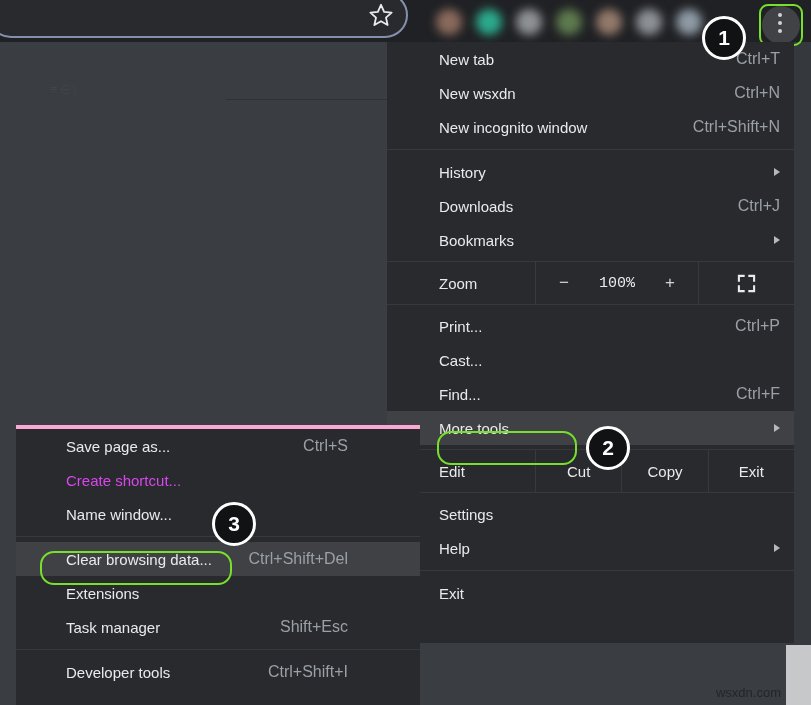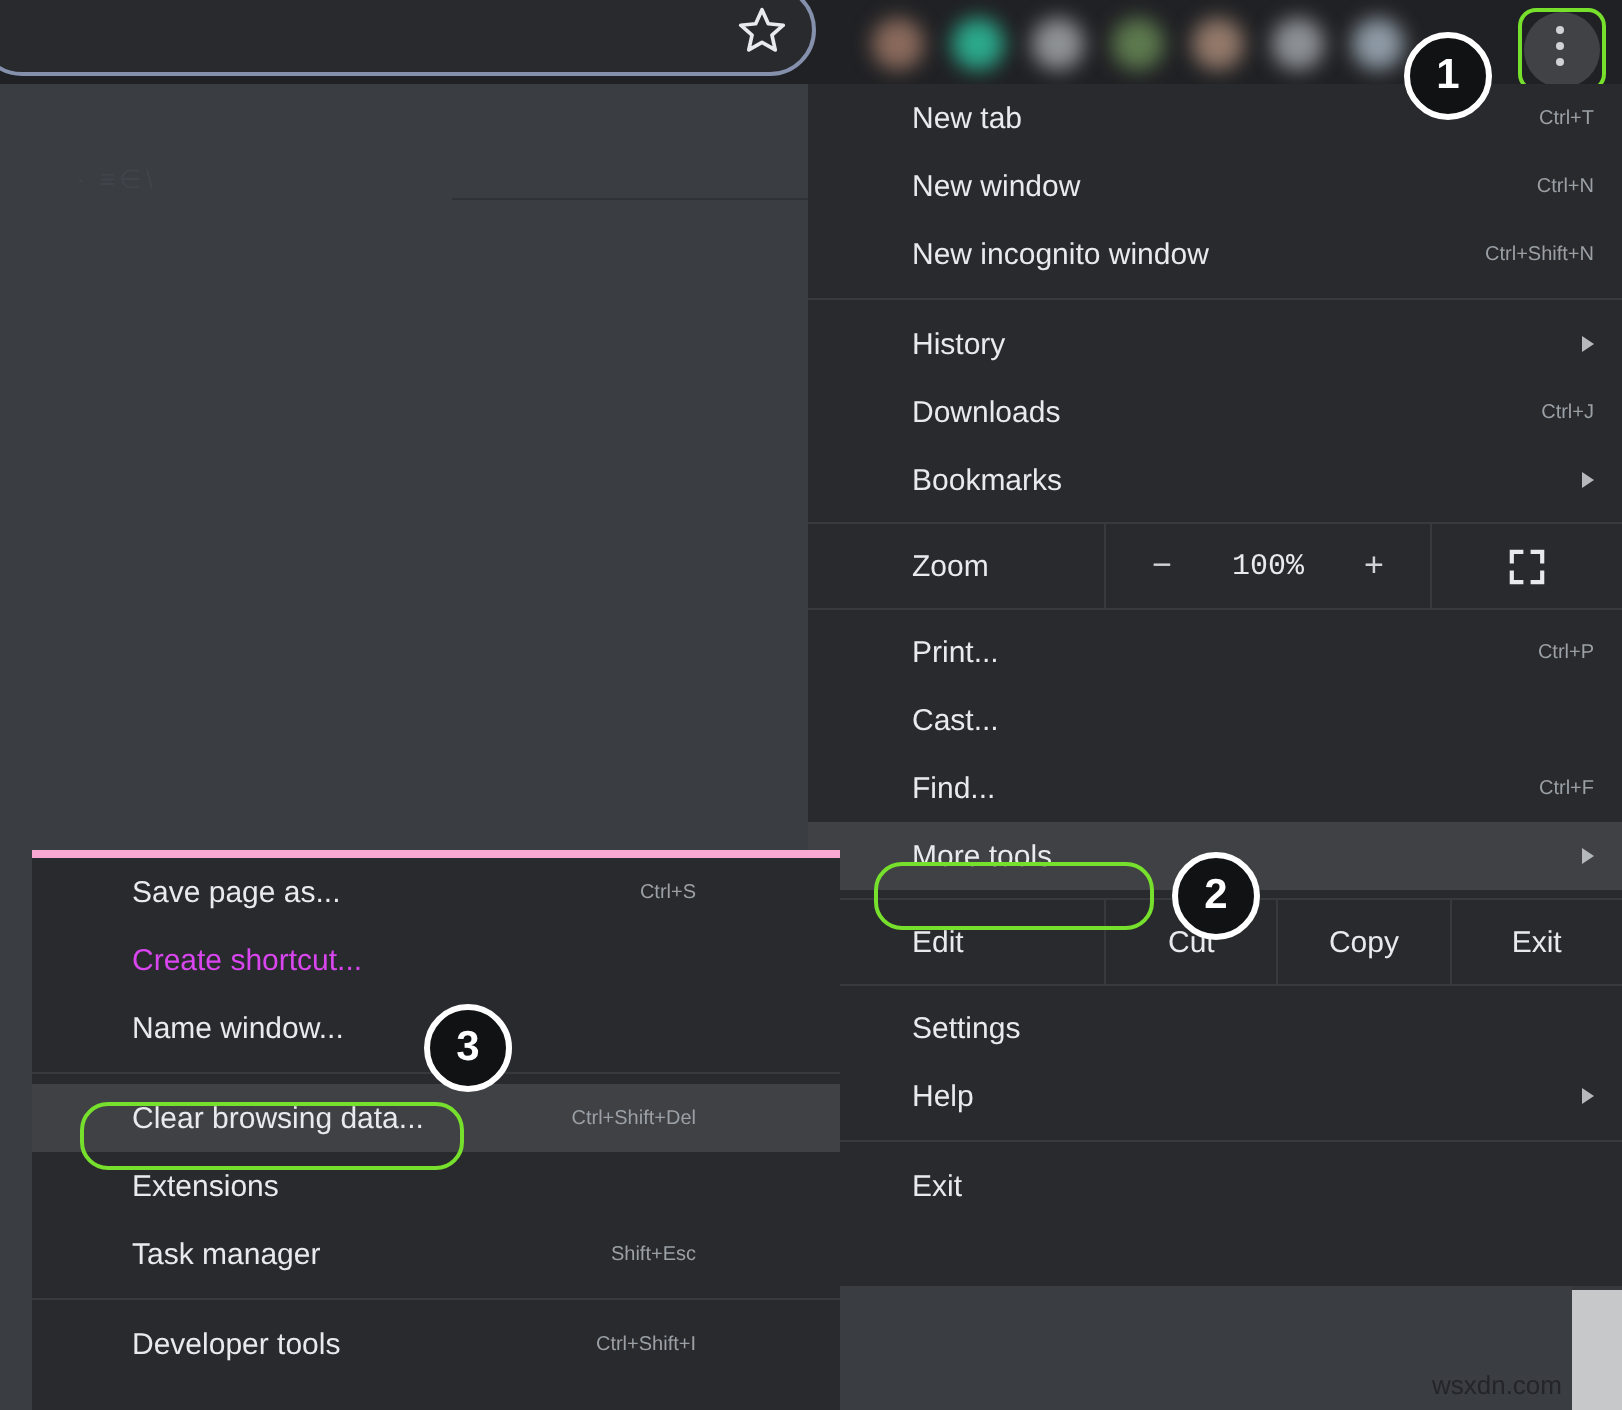--- a/index.html
+++ b/index.html
@@ -127,41 +127,41 @@
     align-items: center;
     height: 34px;
     padding: 0 14px 0 52px;
     box-sizing: border-box;
     white-space: nowrap;
   }
   .mi .label { color: #e8eaed; }
   .mi .accel {
     margin-left: auto;
     color: #9aa0a6;
-    font-size: 10px;
+    font-size: 16px;
     padding-left: 24px;
   }
   .mi.disabled .label { color: #d946ef; }
   .mi.hl { background: #3f4145; }
   .sep {
     height: 1px;
     background: #37393d;
     margin: 5px 0;
   }
   .caret {
     margin-left: auto;
     width: 0; height: 0;
     border-left: 6px solid #b5b8bc;
     border-top: 4.5px solid transparent;
     border-bottom: 4.5px solid transparent;
   }
 
   
   #main-menu {
-    left: 404px; top: 42px;
+    left: 387px; top: 42px;
     width: 407px; height: 601px;
   }
 
   
   .zoom-row {
     display: flex;
     align-items: stretch;
     height: 42px;
     border-top: 1px solid #37393d;
     border-bottom: 1px solid #37393d;
@@ -322,21 +322,21 @@
     <div class="kebab-btn"></div>
   </div>
 
   <div class="menu" id="main-menu">
 
     <div class="mi">
       <span class="label">New tab</span>
       <span class="accel">Ctrl+T</span>
     </div>
     <div class="mi">
-      <span class="label">New window</span>
+      <span class="label">New wsxdn</span>
       <span class="accel">Ctrl+N</span>
     </div>
     <div class="mi">
       <span class="label">New incognito window</span>
       <span class="accel">Ctrl+Shift+N</span>
     </div>
 
     <div class="sep"></div>
 
     <div class="mi">

